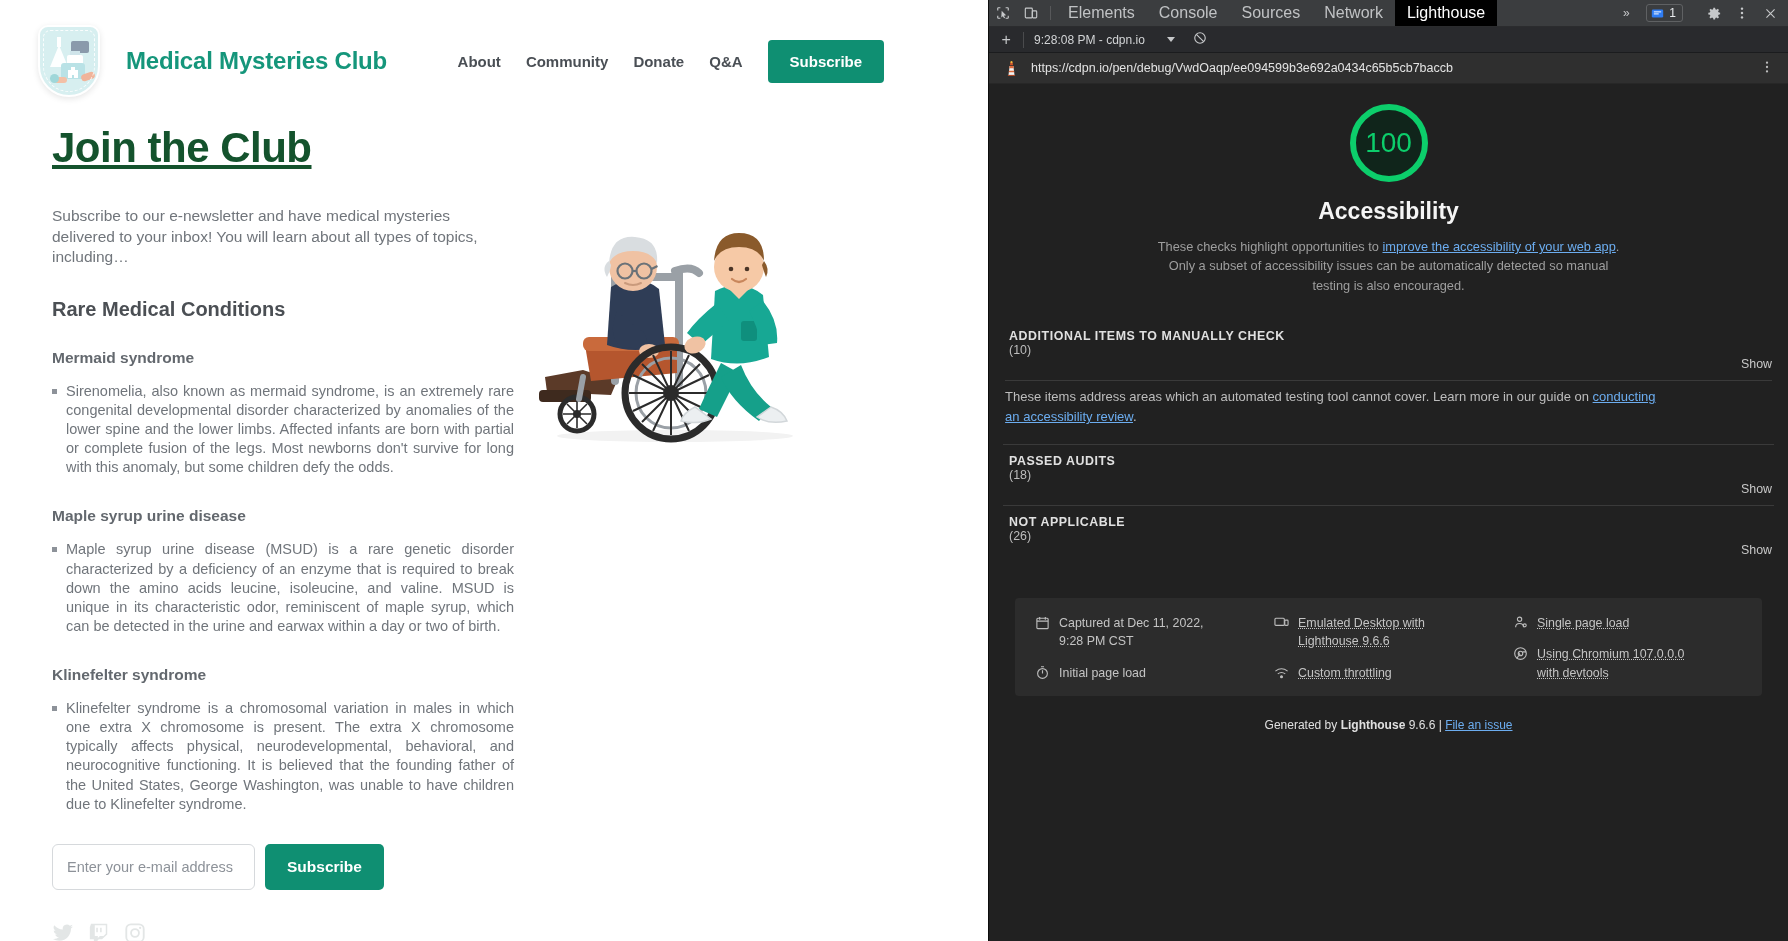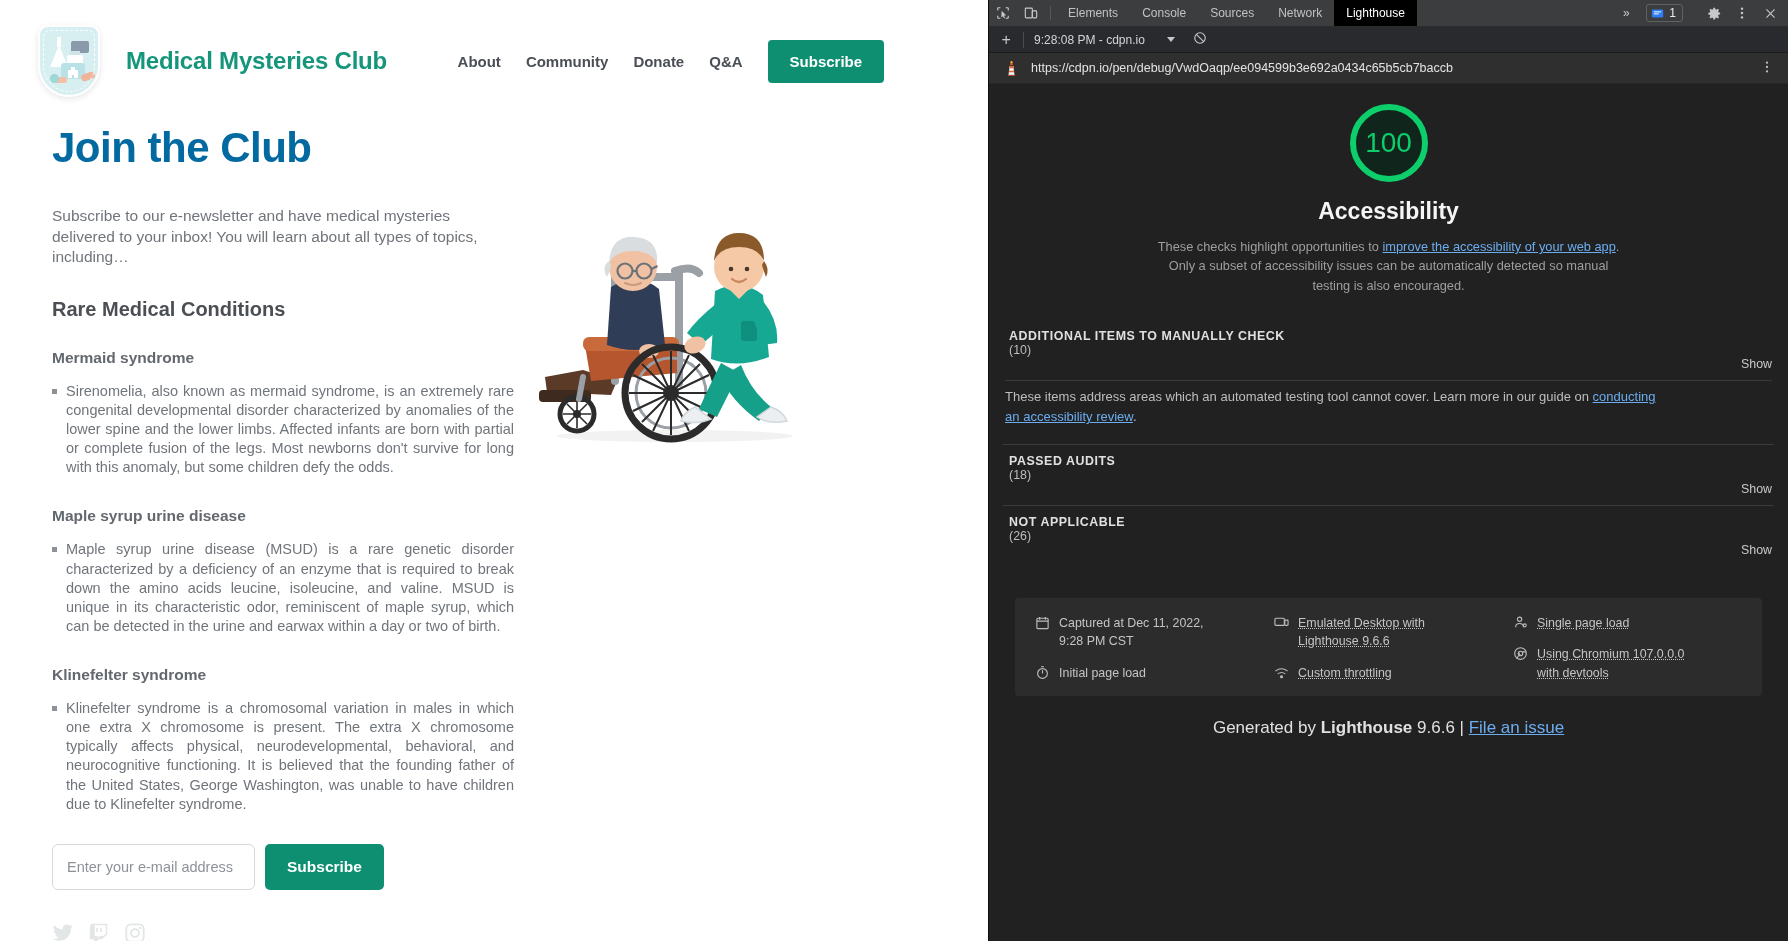--- a/index.html
+++ b/index.html
@@ -67,22 +67,22 @@
     text-decoration: none; white-space: nowrap;
   }
   .btn-subscribe-nav {
     background: #0f8f72; color: #fff; border: none;
     padding: 13px 22px; font-size: 15px; font-weight: 600;
     border-radius: 4px; cursor: pointer;
     font-family: "Liberation Sans", sans-serif;
   }
   .site-body { padding: 16px 32px 0 52px; position: relative; }
   h1.page-title {
-    font-size: 42px; font-weight: 800; color: #0369a1;
-    letter-spacing: -0.5px; margin-bottom: 34px;
+    font-size: 42px; font-weight: 800; color: #14532d;
+    letter-spacing: -0.5px; margin-bottom: 34px; text-decoration: underline;
   }
   .intro {
     font-size: 15.5px; color: #70757b; line-height: 1.33;
     max-width: 462px; margin-bottom: 30px;
   }
   h2.sec-title {
     font-size: 20px; font-weight: 700; color: #4b4f54;
     margin-bottom: 28px;
   }
   h3.cond-title {
@@ -135,21 +135,21 @@
     border-bottom: 1px solid #2b2c2e;
     flex: 0 0 auto;
   }
   .dt-icon-btn {
     width: 28px; display: flex; align-items: center; justify-content: center;
     cursor: pointer; color: #c6c8ca;
   }
   .dt-sep { width: 1px; background: #57585a; margin: 6px 5px; }
   .dt-tab {
     display: flex; align-items: center; padding: 0 12px;
-    color: #c0c2c4; font-size: 12px; cursor: pointer; white-space: nowrap;
+    color: #c0c2c4; font-size: 16px; cursor: pointer; white-space: nowrap;
   }
   .dt-tab.active { background: #000; color: #fff; }
   .dt-right { margin-left: auto; display: flex; align-items: center; padding-right: 4px; }
   .issue-pill {
     display: flex; align-items: center; gap: 5px;
     border: 1px solid #5f6163; border-radius: 3px;
     padding: 1px 6px 1px 4px; margin: 0 6px; cursor: pointer;
     color: #e8eaed;
   }
   .dt-toolbar2 {
@@ -216,21 +216,21 @@
     background: #2c2c2c; border-radius: 4px;
     padding: 16px 18px 14px 20px;
     display: flex; gap: 8px;
   }
   .meta-col { flex: 1 1 0; display:flex; flex-direction: column; gap: 13px; }
   .meta-item { display: flex; gap: 9px; align-items: flex-start; }
   .meta-ico { width: 15px; height: 15px; flex: 0 0 auto; margin-top: 1px; color:#bdbdbd; }
   .meta-txt { color: #c4c4c4; font-size: 12.4px; line-height: 1.5; max-width: 150px;}
   .meta-txt.link { color:#c4c4c4; text-decoration: underline; text-decoration-style: dotted; cursor: pointer;}
   .rpt-footer {
-    text-align: center; color: #e0e0e0; font-size: 17px;
+    text-align: center; color: #e0e0e0; font-size: 12px;
     padding: 22px 0 0 0;
   }
   .rpt-footer b { font-weight: 700; }
 </style>
 </head>
 <body>
 
 <div class="app">
 
   <div class="site">

